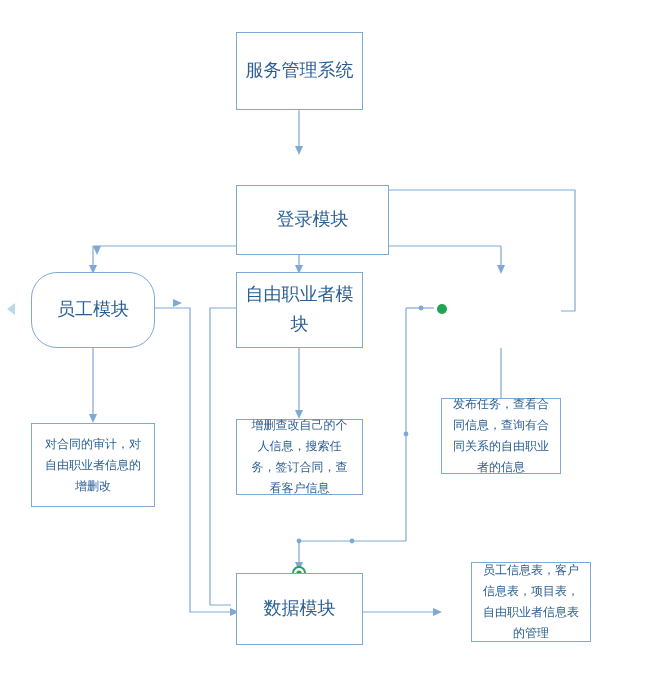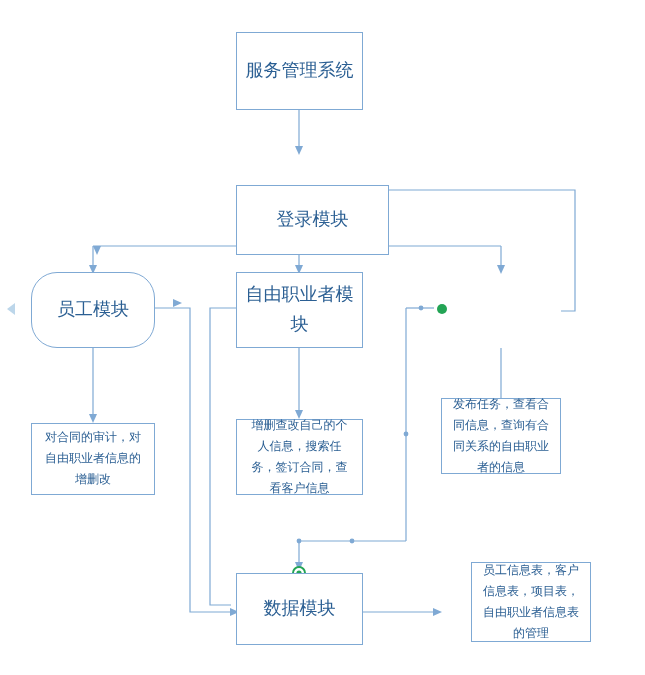--- a/index.html
+++ b/index.html
@@ -149,21 +149,21 @@
 
   <div class="node" style="left:31px; top:272px; width:124px; height:76px;border-radius:26px;">
     <span class="node-text">员工模块</span>
   </div>
 
   <div class="node" style="left:236px; top:272px; width:127px; height:76px;">
     <span class="node-text">自由职业者模块</span>
   </div>
 
 
-  <div class="node multiline" style="left:31px; top:423px; width:124px; height:72px;font-family:Liberation Mono, monospace;">
+  <div class="node multiline" style="left:31px; top:423px; width:124px; height:84px;">
     <span class="node-text">对合同的审计，对
 自由职业者信息的
 增删改</span>
   </div>
 
   <div class="node multiline" style="left:236px; top:419px; width:127px; height:76px;">
     <span class="node-text">增删查改自己的个
 人信息，搜索任
 务，签订合同，查
 看客户信息</span>

